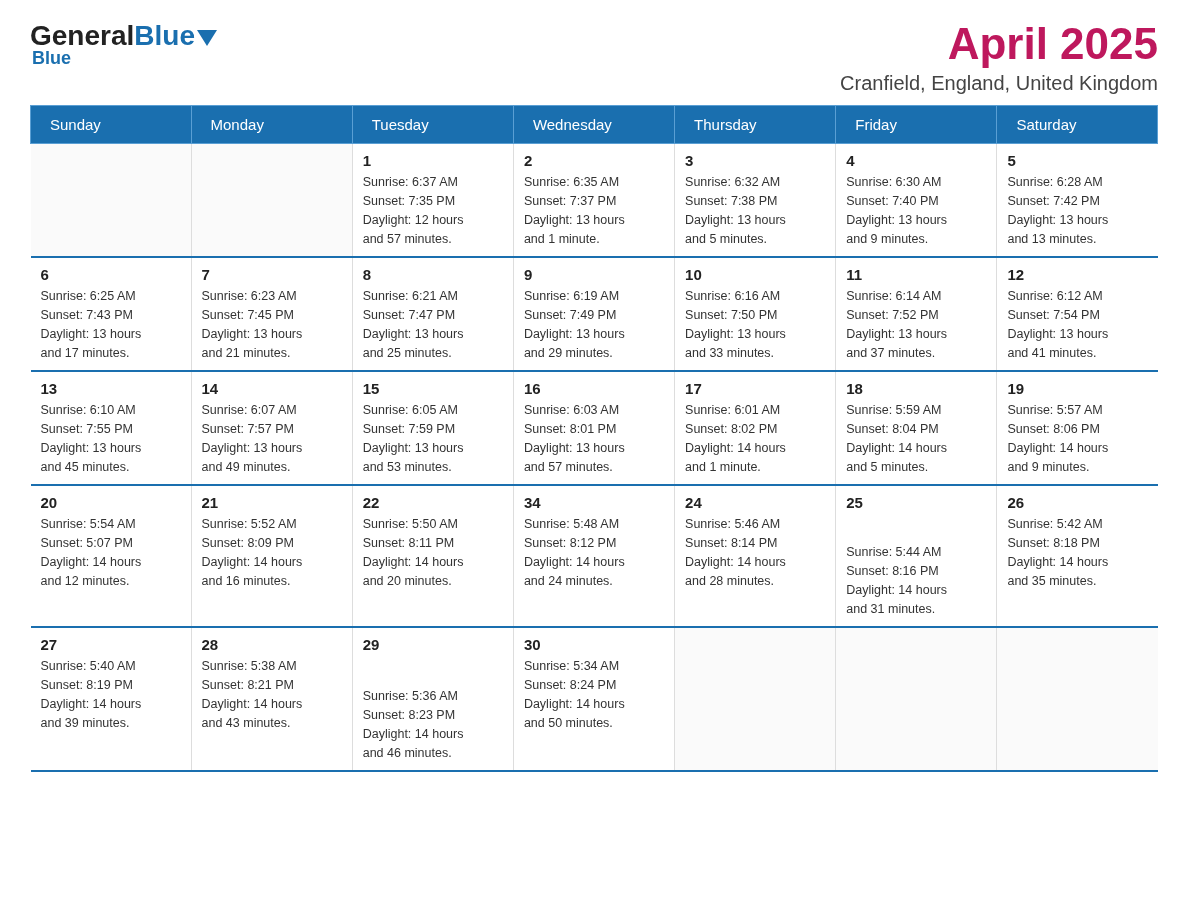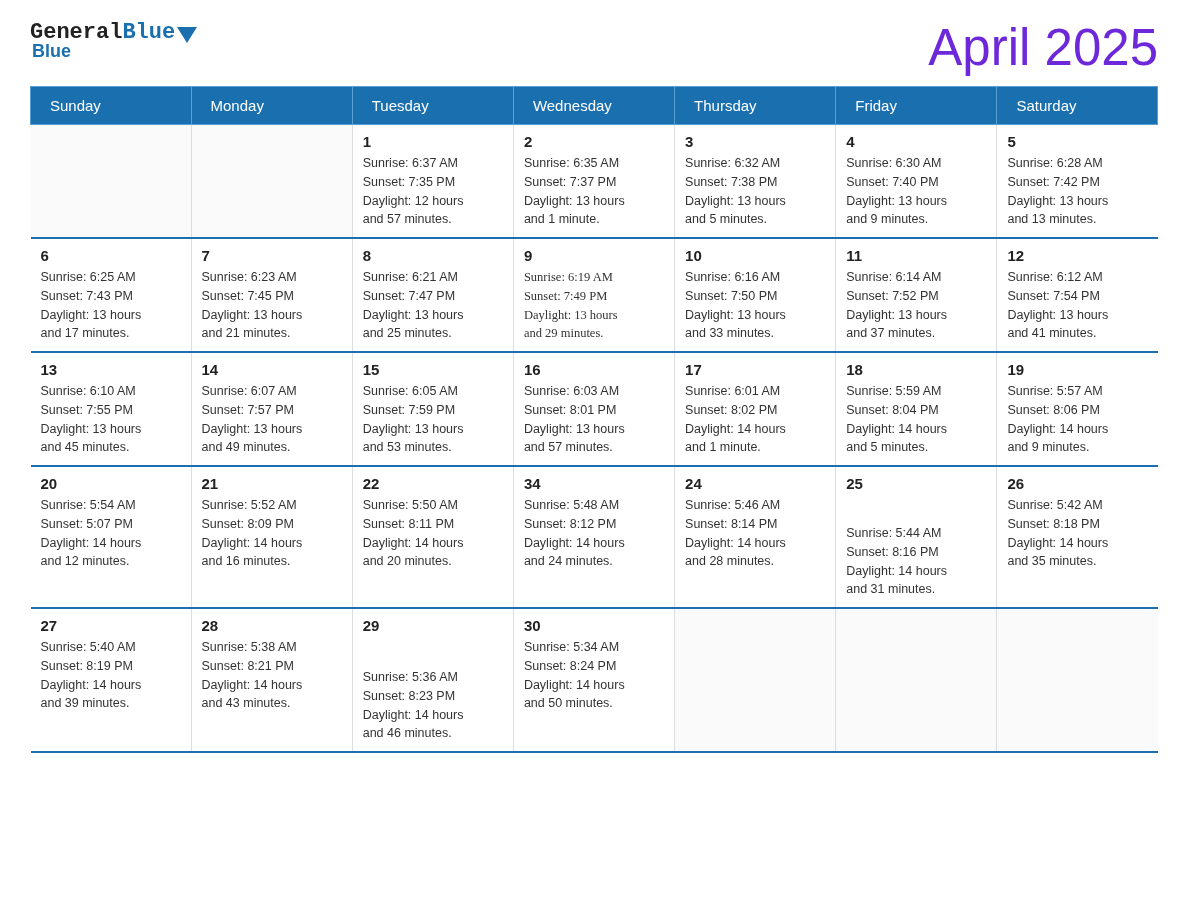--- a/index.html
+++ b/index.html
@@ -18,24 +18,23 @@
       margin-bottom: 10px;
     }
     .logo {
       display: flex;
       flex-direction: column;
       align-items: flex-start;
     }
     .logo-text {
       display: flex;
       align-items: center;
-      font-size: 22px;
+      font-size: 28px;
       font-weight: bold;
       color: #222;
-      font-family: Liberation Mono, monospace;
     }
     .logo-blue {
       color: #1a6faf;
       font-weight: bold;
     }
     .logo-triangle {
       width: 0;
       height: 0;
       border-left: 10px solid transparent;
       border-right: 10px solid transparent;
@@ -47,23 +46,23 @@
       color: #1a6faf;
       font-size: 18px;
       font-weight: bold;
       margin-top: -4px;
       margin-left: 2px;
     }
     .title-block {
       text-align: right;
     }
     .main-title {
-      font-size: 51px;
-      font-weight: normal;
-      color: #6d28d9;
+      font-size: 44px;
+      font-weight: bold;
+      color: #be185d;
       line-height: 1.1;
     }
     .subtitle {
       font-size: 20px;
       color: #444;
       margin-top: 4px;
     }
     table {
       width: 100%;
       border-collapse: collapse;
@@ -116,20 +115,21 @@
   <div class="logo">
     <div class="logo-text">
       <span>General</span>
       <span class="logo-blue">Blue</span>
       <span class="logo-triangle"></span>
     </div>
     <div class="logo-sub">Blue</div>
   </div>
   <div class="title-block">
     <div class="main-title">April 2025</div>
+    <div class="subtitle">Cranfield, England, United Kingdom</div>
   </div>
 </div>
 
 <table>
   <thead>
     <tr>
     <th>Sunday</th>
         <th>Monday</th>
         <th>Tuesday</th>
         <th>Wednesday</th>
@@ -195,21 +195,21 @@
         </td>
         <td>
           <div class="day-number">8</div>
           <div class="day-info" style="white-space: pre-line;">Sunrise: 6:21 AM
 Sunset: 7:47 PM
 Daylight: 13 hours
 and 25 minutes.</div>
         </td>
         <td>
           <div class="day-number">9</div>
-          <div class="day-info" style="white-space: pre-line; font-family: Liberation Serif, serif;">Sunrise: 6:19 AM
+          <div class="day-info" style="white-space: pre-line;">Sunrise: 6:19 AM
 Sunset: 7:49 PM
 Daylight: 13 hours
 and 29 minutes.</div>
         </td>
         <td>
           <div class="day-number">10</div>
           <div class="day-info" style="white-space: pre-line;">Sunrise: 6:16 AM
 Sunset: 7:50 PM
 Daylight: 13 hours
 and 33 minutes.</div>

